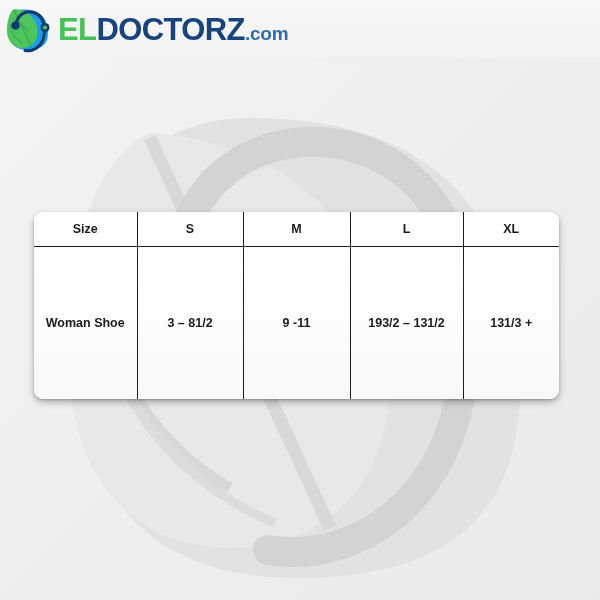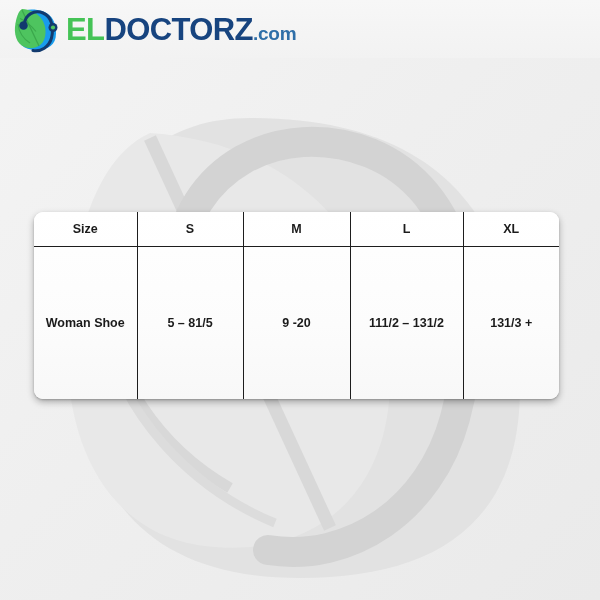--- a/index.html
+++ b/index.html
@@ -35,21 +35,20 @@
   
   .header {
     position: absolute;
     left: 0;
     top: 0;
     width: 600px;
     height: 58px;
     background: linear-gradient(180deg, #f7f7f7 0%, #f2f2f2 100%);
     display: flex;
     align-items: center;
-    padding-left: 8px;
     box-sizing: border-box;
     z-index: 5;
   }
   .logo-mark {
     width: 52px;
     height: 48px;
     flex: 0 0 auto;
     margin-right: 6px;
   }
   .logo-text {
@@ -194,22 +193,22 @@
           <th>Size</th>
           <th>S</th>
           <th>M</th>
           <th>L</th>
           <th>XL</th>
         </tr>
       </thead>
       <tbody>
         <tr>
           <td>Woman Shoe</td>
-          <td>5 – 81/5</td>
-          <td>9 -20</td>
-          <td>111/2 – 131/2</td>
+          <td>3 – 81/2</td>
+          <td>9 -11</td>
+          <td>193/2 – 131/2</td>
           <td>131/3 +</td>
         </tr>
       </tbody>
     </table>
   </div>
 
 </div>
 
 </body></html>

